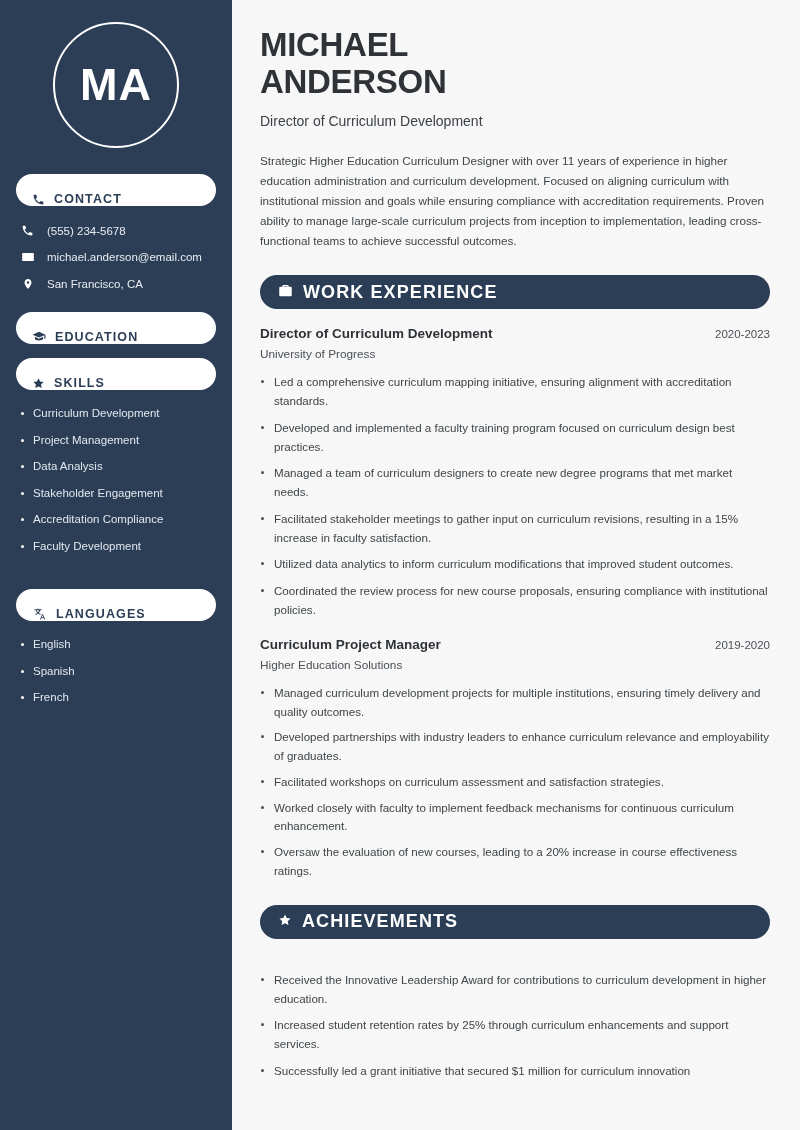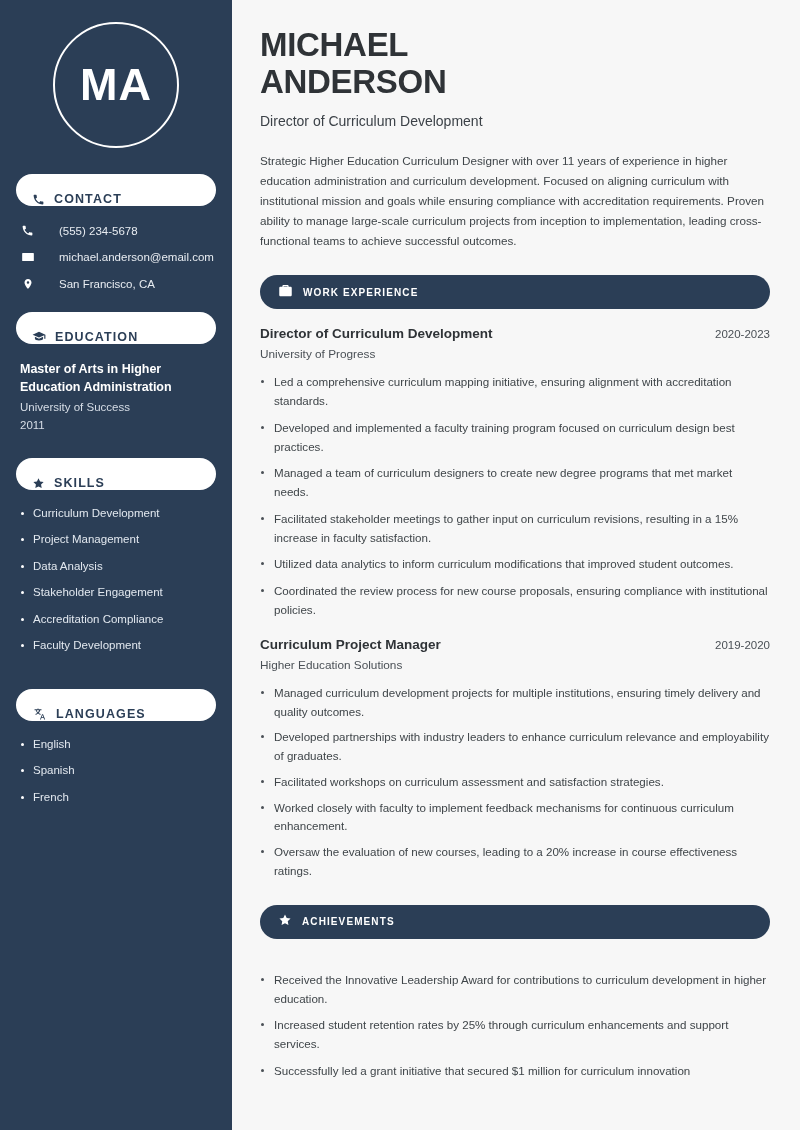--- a/index.html
+++ b/index.html
@@ -63,21 +63,21 @@
     font-size: 12.5px;
     font-weight: 700;
     letter-spacing: 1.1px;
   }
   .pill svg { display: block; }
 
   .contact-list { padding: 4px 16px 8px 20px; }
   .contact-row {
     display: flex;
     align-items: center;
-    gap: 24px;
+    gap: 12px;
     margin-bottom: 13px;
     font-size: 11.5px;
     color: #e8ecf1;
   }
   .contact-row .ico {
     width: 15px;
     display: flex;
     justify-content: center;
     flex: 0 0 15px;
   }
@@ -157,21 +157,21 @@
     background: #2b3e56;
     color: #ffffff;
     border-radius: 999px;
     height: 34px;
     display: flex;
     align-items: center;
     padding: 0 18px;
     gap: 10px;
   }
   .bar .bar-label {
-    font-size: 10px;
+    font-size: 18px;
     font-weight: 700;
     letter-spacing: 1.1px;
   }
 
   .job { margin-top: 17px; }
   .job-head {
     display: flex;
     align-items: baseline;
     justify-content: space-between;
     gap: 14px;
@@ -270,25 +270,20 @@
     <div class="pill">
       <span>
         <svg width="14" height="14" viewBox="0 0 24 24" fill="#2b3e56">
           <path d="M12 3 1 8l11 5 9-4.1V15h2V8L12 3z"></path>
           <path d="M5 11.6V15c0 1.7 3.1 3 7 3s7-1.3 7-3v-3.4l-7 3.2-7-3.2z"></path>
         </svg>
       </span>
       <span class="pill-label">EDUCATION</span>
     </div>
 
-    <div class="sb-section">
-      <div class="edu-degree">Master of Arts in Higher Education Administration</div>
-      <div class="edu-school">University of Success</div>
-      <div class="edu-year">2011</div>
-    </div>
 
     <div class="pill sb-gap-top">
       <span>
         <svg width="13" height="13" viewBox="0 0 24 24" fill="#2b3e56">
           <path d="M12 2.5l2.9 6 6.6.9-4.8 4.6 1.2 6.5L12 17.4 6.1 20.5l1.2-6.5L2.5 9.4l6.6-.9z"></path>
         </svg>
       </span>
       <span class="pill-label">SKILLS</span>
     </div>
 

